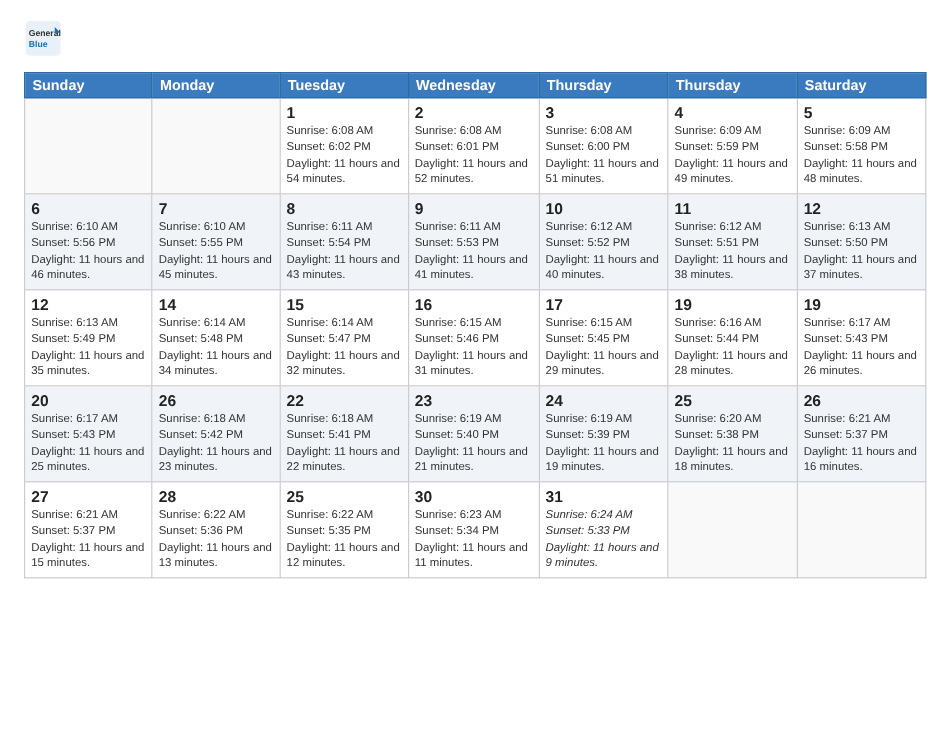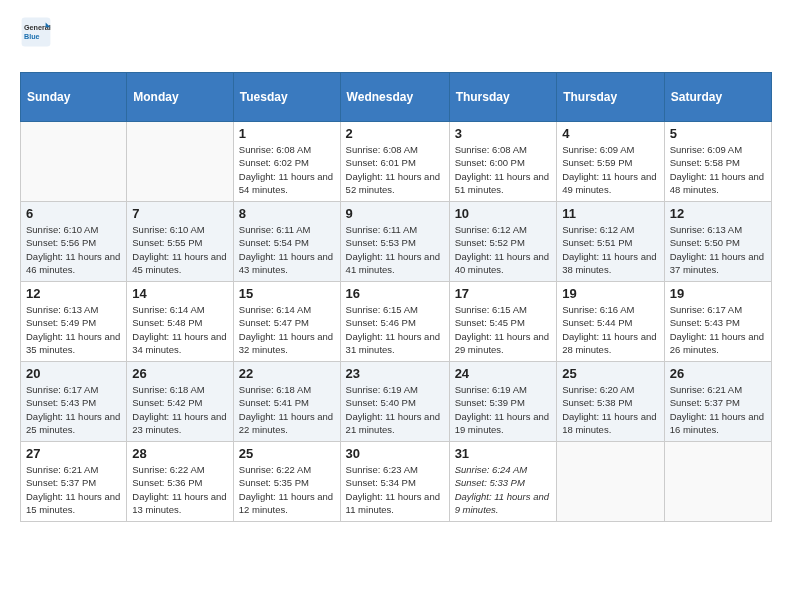--- a/index.html
+++ b/index.html
@@ -13,21 +13,21 @@
     .page {
       width: 792px;
       min-height: 612px;
       padding: 16px 20px 10px 20px;
       background: #fff;
     }
     .header {
       display: flex;
       justify-content: space-between;
       align-items: flex-start;
-      margin-bottom: 24px;
+      margin-bottom: 12px;
     }
     .logo {
       display: flex;
       align-items: center;
       gap: 4px;
     }
     .logo-text {
       font-size: 13px;
       color: #333;
       line-height: 1.2;
@@ -61,21 +61,21 @@
     }
     .calendar-table {
       width: 100%;
       border-collapse: collapse;
       font-size: 11px;
     }
     .calendar-table th {
       background-color: #3a7abf;
       color: #fff;
       text-align: left;
-      padding: 17px 6px;
+      padding: 3px 6px;
       font-size: 12px;
       font-weight: bold;
       border: 1px solid #2d6aa0;
     }
     .calendar-table td {
       border: 1px solid #ccc;
       vertical-align: top;
       padding: 4px 5px;
       width: 113px;
       min-height: 80px;

